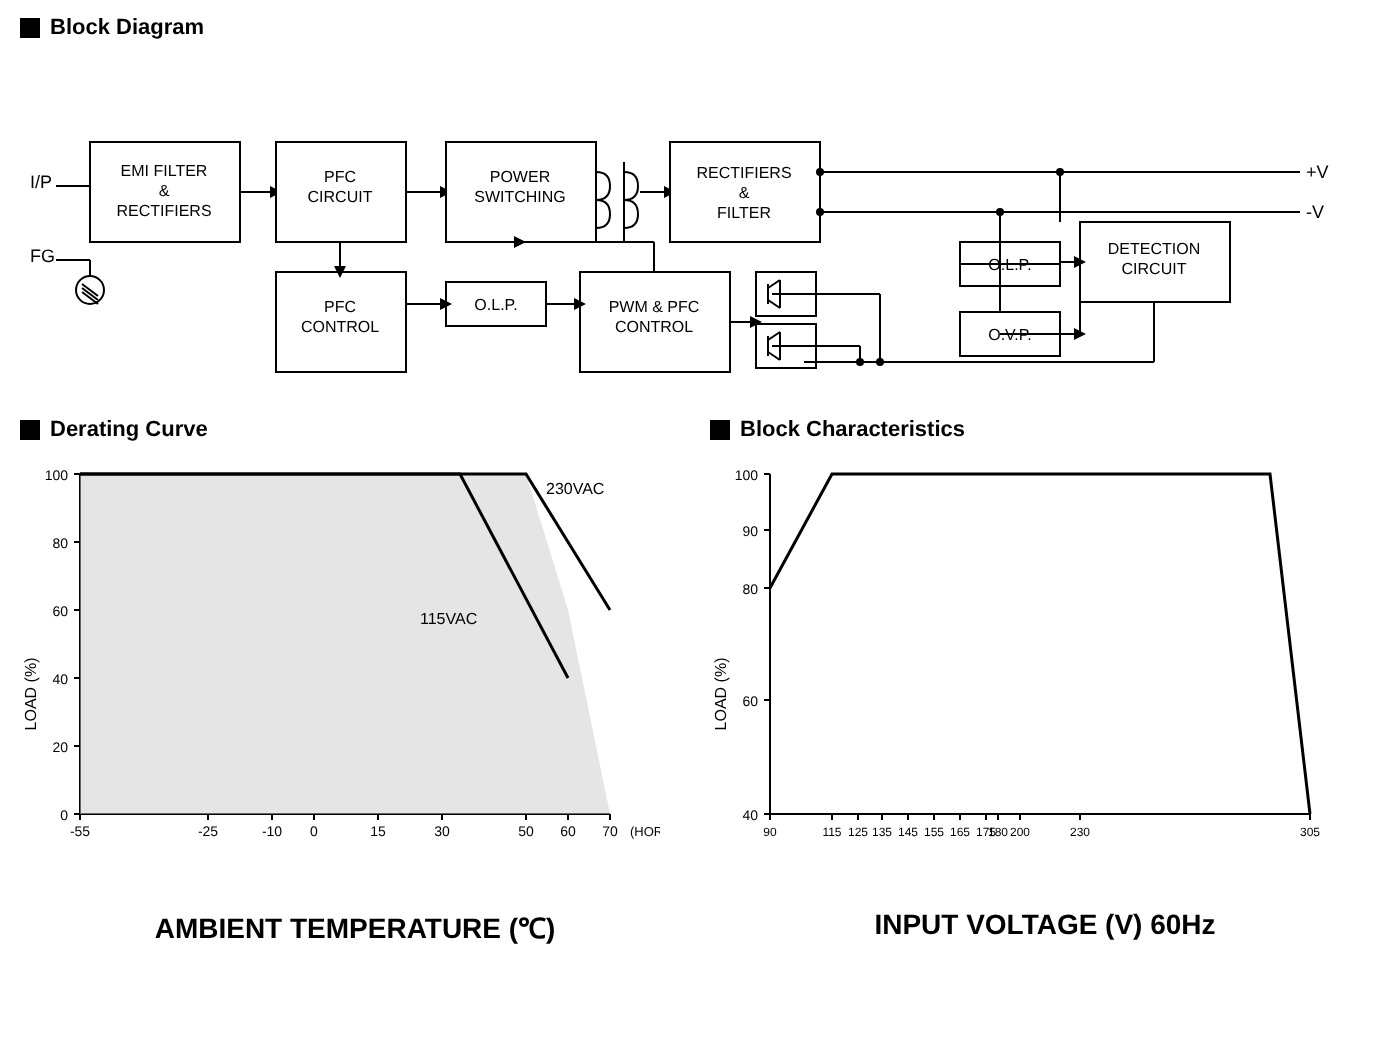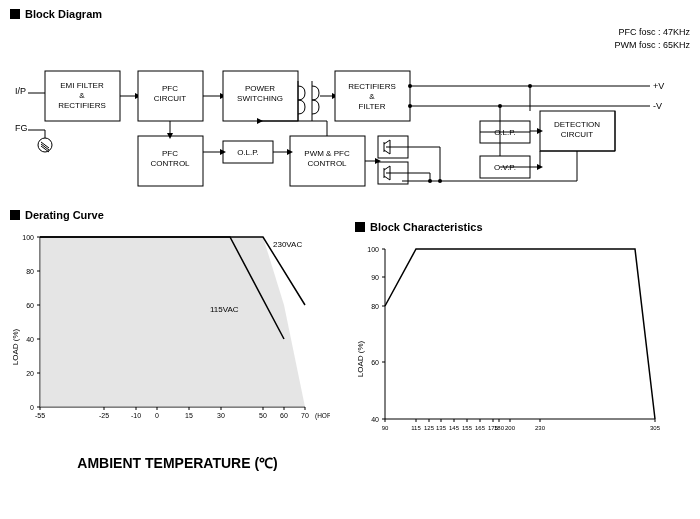--- a/index.html
+++ b/index.html
@@ -63,21 +63,20 @@
     .block-diagram-svg {
       width: 660px;
       height: 170px;
     }
 
     
     .bottom-sections {
       display: flex;
       gap: 10px;
       margin-top: 4px;
-      align-items: center;
     }
 
     .derating-section {
       flex: 1;
     }
 
     .static-section {
       flex: 1;
     }
 
@@ -98,24 +97,20 @@
 
 <div class="page">
 
   <div class="block-diagram-section">
     <div class="section-header">
       <span class="square"></span>
       <span>Block Diagram</span>
     </div>
 
     <div class="block-diagram-content">
-      <div class="fosc-note">
-        <div>PFC fosc : 47KHz</div>
-        <div>PWM fosc : 65KHz</div>
-      </div>
 
       <svg class="block-diagram-svg" viewBox="0 0 660 170">
 
         <text x="5" y="68" font-size="9" font-family="Arial">I/P</text>
         <line x1="18" y1="67" x2="35" y2="67" stroke="#000" stroke-width="1"></line>
 
         <text x="5" y="105" font-size="9" font-family="Arial">FG</text>
         <line x1="18" y1="104" x2="35" y2="104" stroke="#000" stroke-width="1"></line>
 
         <line x1="35" y1="104" x2="35" y2="115" stroke="#000" stroke-width="1"></line>
@@ -349,17 +344,18 @@
           <line x1="155" y1="180" x2="155" y2="183" stroke="#000" stroke-width="1"></line>
           <text x="155" y="191" font-size="6" font-family="Arial" text-anchor="middle">200</text>
           <line x1="185" y1="180" x2="185" y2="183" stroke="#000" stroke-width="1"></line>
           <text x="185" y="191" font-size="6" font-family="Arial" text-anchor="middle">230</text>
           <line x1="300" y1="180" x2="300" y2="183" stroke="#000" stroke-width="1"></line>
           <text x="300" y="191" font-size="6" font-family="Arial" text-anchor="middle">305</text>
 
           <polyline points="30,67 61,10 280,10 300,180" stroke="#000" stroke-width="1.5" fill="none"></polyline>
 
         </svg>
+        <div class="chart-title">INPUT VOLTAGE (V) 60Hz</div>
       </div>
     </div>
 
   </div>
 </div>
 
 </body></html>

